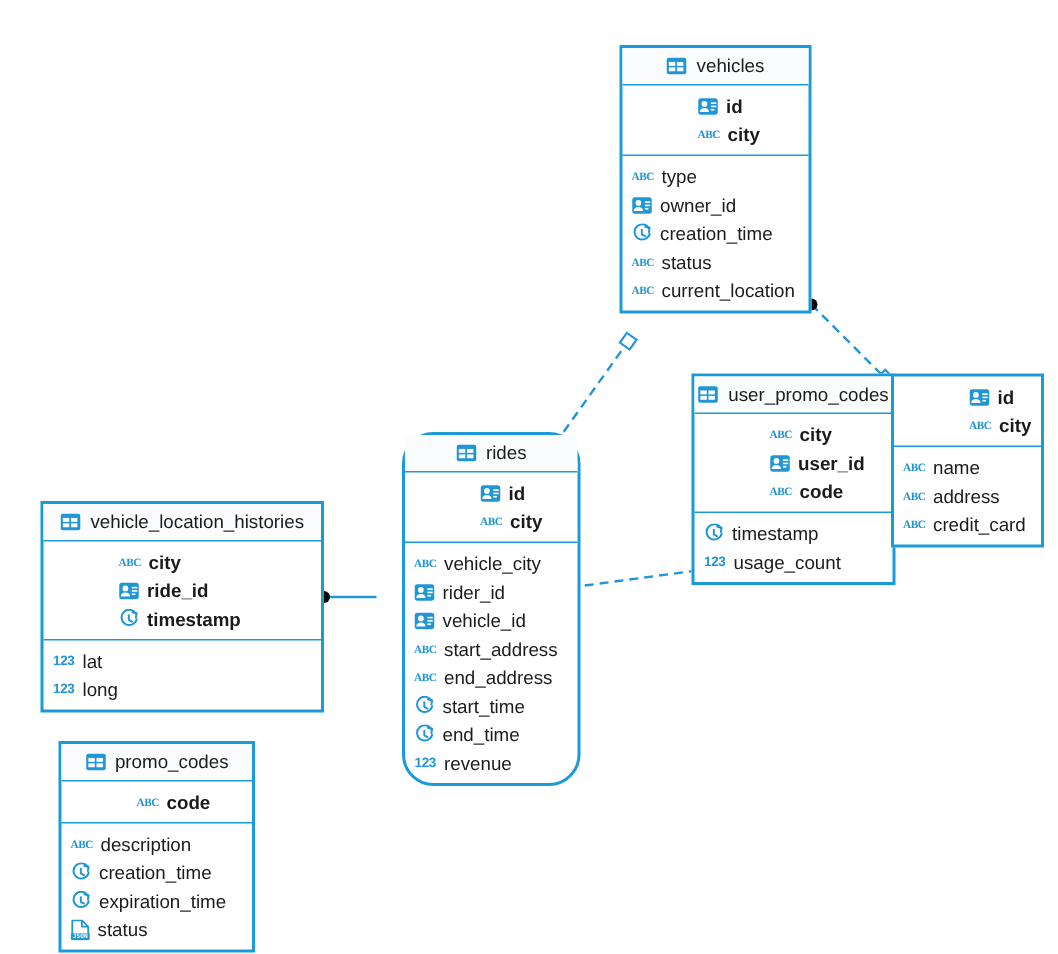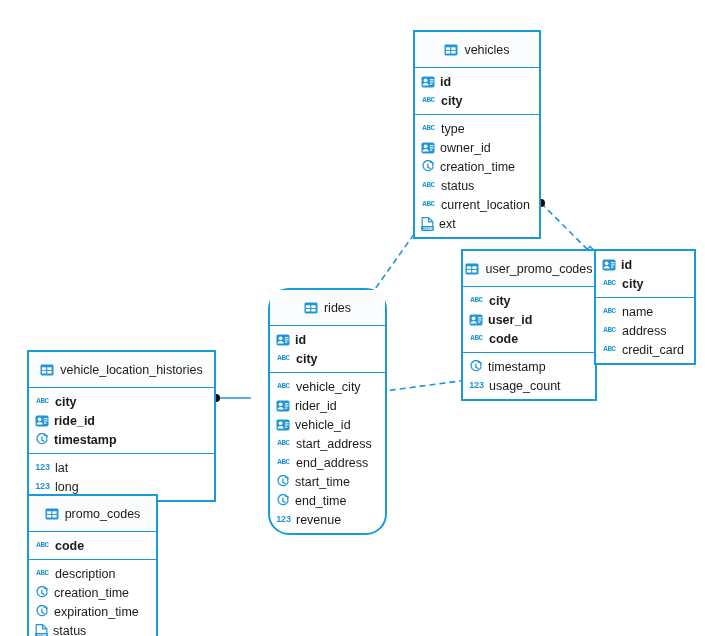--- a/index.html
+++ b/index.html
@@ -15,53 +15,53 @@
   #edges{position:absolute;left:0;top:0;width:705px;height:636px;pointer-events:none;}
 
   .table-box{
     position:absolute;
     box-sizing:border-box;
     border:2px solid #1a9bd7;
     background:#ffffff;
   }
   .tbl-header{
     box-sizing:border-box;
-    height:36px;
+    height:25px;
     border-bottom:1.5px solid #1a9bd7;
     background:#fbfcfd;
     display:flex;
     align-items:center;
     justify-content:center;
     gap:6px;
     font-size:12.5px;
     color:#1b1b1b;
     white-space:nowrap;
   }
   .tbl-section{
     box-sizing:border-box;
     padding:4px 0 4px 0;
   }
-  .tbl-section.keys{border-bottom:1.5px solid #1a9bd7;}
+  .tbl-section.keys{border-bottom:1.5px solid #1a9bd7;padding-left:44px;}
   .field{
     display:flex;
     align-items:center;
     gap:5px;
     height:19px;
     padding:0 7px 0 6px;
     font-size:12.5px;
     color:#1b1b1b;
     white-space:nowrap;
   }
   .field.pk{font-weight:bold;}
 
   
   .ic{flex:0 0 auto;display:inline-flex;align-items:center;justify-content:center;}
   .ic svg{display:block;}
   .ic-abc{
-    font-family:Liberation Mono, monospace;
+    font-family:Liberation Serif, serif;
     font-size:7.5px;font-weight:bold;color:#2196d6;letter-spacing:-0.3px;
     width:15px;text-align:center;line-height:1;
   }
   .ic-123{
     font-family:"Liberation Sans","DejaVu Sans",sans-serif;
     font-size:9px;font-weight:bold;color:#2196d6;letter-spacing:-0.2px;
     width:15px;text-align:left;line-height:1;
   }
 </style>
 </head>
@@ -154,31 +154,20 @@
           <span>creation_time</span>
         </div>
         <div class="field">
           <span class="ic ic-abc">ABC</span>
           <span>status</span>
         </div>
         <div class="field">
           <span class="ic ic-abc">ABC</span>
           <span>current_location</span>
         </div>
-        <div class="field">
-          <span class="ic">
-            <svg width="13" height="14" viewBox="0 0 13 14">
-              <path d="M1.2 0.6h6.4l4.2 4.1v8.6H1.2z" fill="#fff" stroke="#2196d6" stroke-width="1.2" stroke-linejoin="round"></path>
-              <path d="M7.6 0.8v4h4" fill="none" stroke="#2196d6" stroke-width="1.2" stroke-linejoin="round"></path>
-              <rect x="0.2" y="9.1" width="12.6" height="4.2" rx="0.5" fill="#2196d6"></rect>
-              <text x="6.5" y="12.5" font-family="DejaVu Sans Mono, monospace" font-size="4.1" font-weight="bold" fill="#fff" text-anchor="middle">JSON</text>
-            </svg>
-          </span>
-          <span>ext</span>
-        </div>
       </div>
     </div>
     <div class="table-box" style="left: 413px; top: 249px; width: 136px; margin-left: 48px;">
       <div class="tbl-header">
         <span class="ic">
           <svg width="14" height="12" viewBox="0 0 14 12">
             <rect x="0.5" y="0.5" width="13" height="11" rx="1.4" fill="#2196d6"></rect>
             <rect x="1.9" y="3.3" width="4.3" height="2.6" fill="#fff"></rect>
             <rect x="7.3" y="3.3" width="4.3" height="2.6" fill="#fff"></rect>
             <rect x="1.9" y="6.9" width="4.3" height="2.6" fill="#fff"></rect>
@@ -352,21 +341,21 @@
             </svg>
           </span>
           <span>end_time</span>
         </div>
         <div class="field">
           <span class="ic ic-123">123</span>
           <span>revenue</span>
         </div>
       </div>
     </div>
-    <div class="table-box" style="left: 27px; top: 334px; width: 189px; margin-top: 16px;">
+    <div class="table-box" style="left: 27px; top: 334px; width: 189px;">
       <div class="tbl-header">
         <span class="ic">
           <svg width="14" height="12" viewBox="0 0 14 12">
             <rect x="0.5" y="0.5" width="13" height="11" rx="1.4" fill="#2196d6"></rect>
             <rect x="1.9" y="3.3" width="4.3" height="2.6" fill="#fff"></rect>
             <rect x="7.3" y="3.3" width="4.3" height="2.6" fill="#fff"></rect>
             <rect x="1.9" y="6.9" width="4.3" height="2.6" fill="#fff"></rect>
             <rect x="7.3" y="6.9" width="4.3" height="2.6" fill="#fff"></rect>
           </svg>
         </span>
@@ -405,21 +394,21 @@
         <div class="field">
           <span class="ic ic-123">123</span>
           <span>lat</span>
         </div>
         <div class="field">
           <span class="ic ic-123">123</span>
           <span>long</span>
         </div>
       </div>
     </div>
-    <div class="table-box" style="left: 27px; top: 494px; width: 131px;">
+    <div class="table-box" style="left: 39px; top: 494px; width: 131px;">
       <div class="tbl-header">
         <span class="ic">
           <svg width="14" height="12" viewBox="0 0 14 12">
             <rect x="0.5" y="0.5" width="13" height="11" rx="1.4" fill="#2196d6"></rect>
             <rect x="1.9" y="3.3" width="4.3" height="2.6" fill="#fff"></rect>
             <rect x="7.3" y="3.3" width="4.3" height="2.6" fill="#fff"></rect>
             <rect x="1.9" y="6.9" width="4.3" height="2.6" fill="#fff"></rect>
             <rect x="7.3" y="6.9" width="4.3" height="2.6" fill="#fff"></rect>
           </svg>
         </span>

